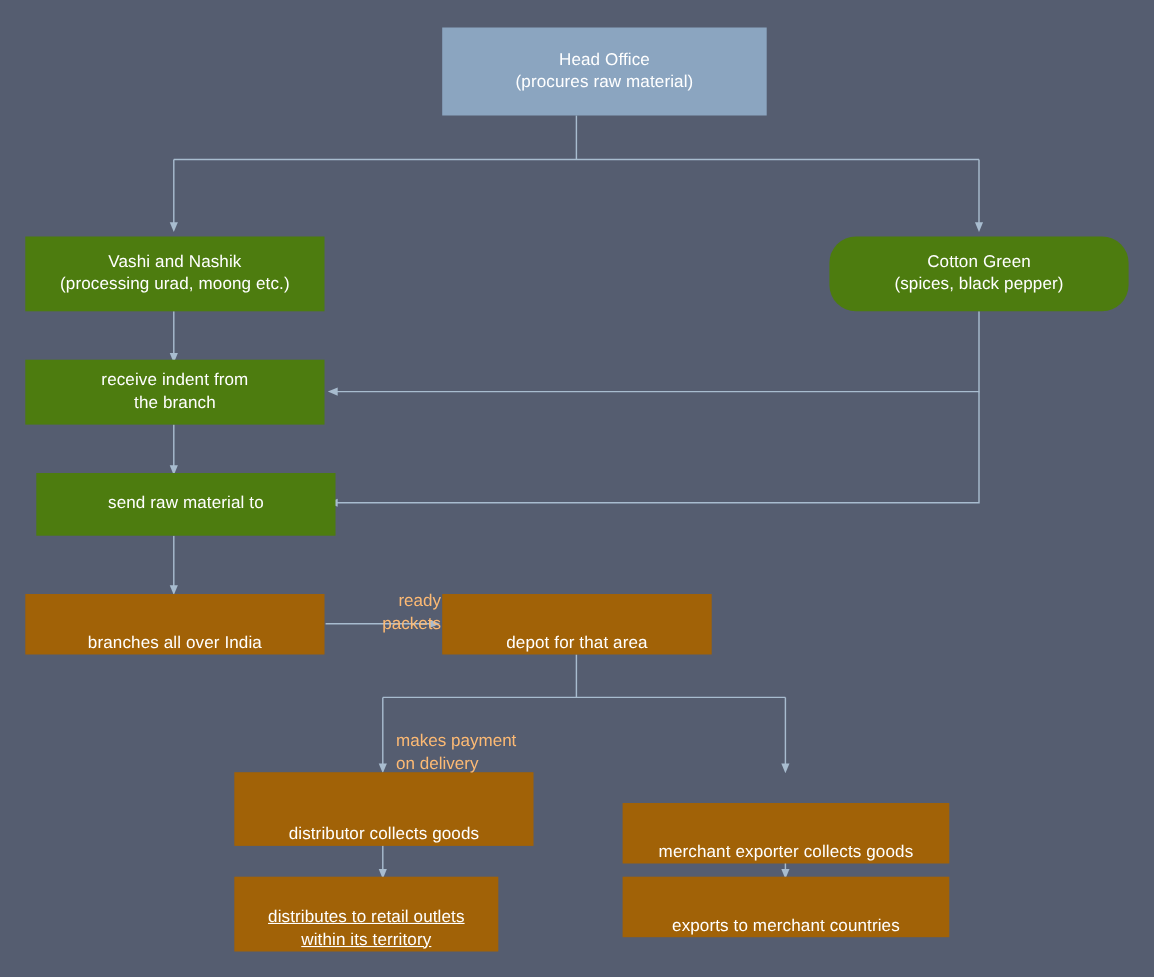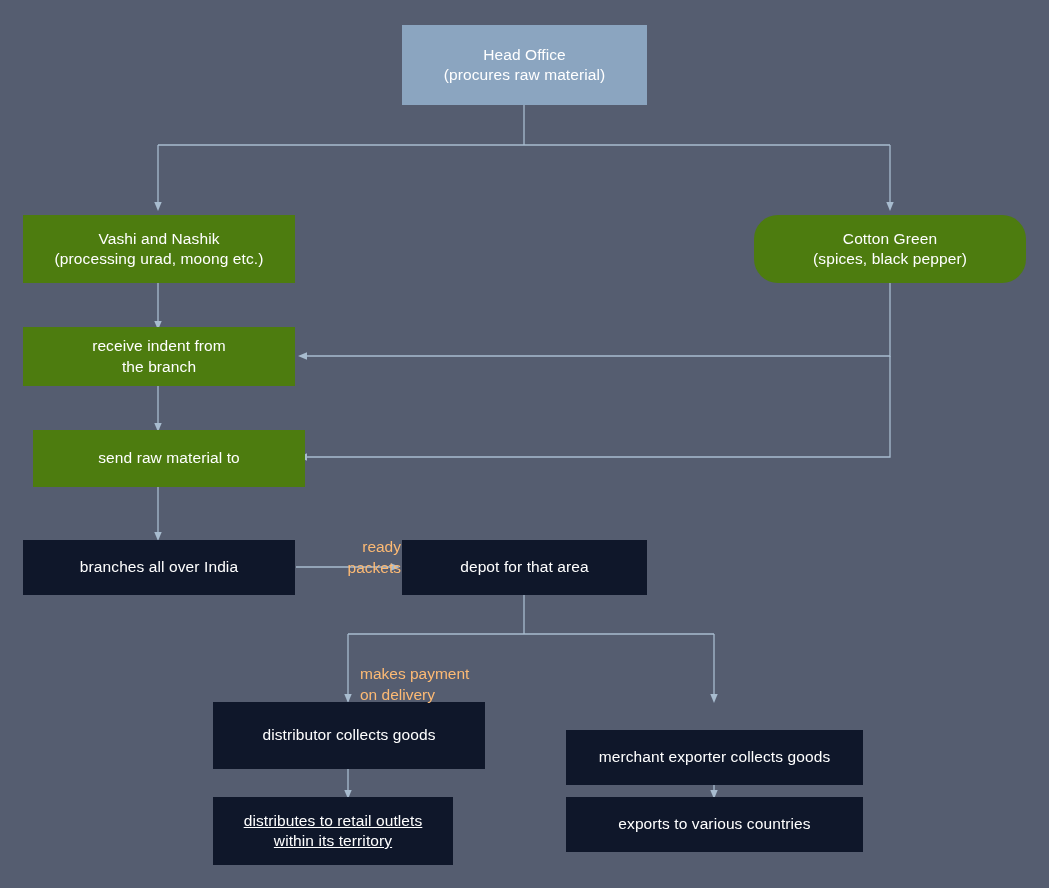--- a/index.html
+++ b/index.html
@@ -35,21 +35,21 @@
     text-align: center;
     color: #ffffff;
     font-size: 15.5px;
     line-height: 1.32;
     letter-spacing: 0.1px;
     white-space: pre-line;
     z-index: 2;
   }
   .node.blue   { background: #8ba5c0; }
   .node.purple { background: #4d7c0f; }
-  .node.teal   { background: #0f172a; }
+  .node.teal   { background: #a16207; align-items: flex-end; }
 
   .edge-label {
     position: absolute;
     color: #fdba74;
     font-size: 15.5px;
     line-height: 1.32;
     white-space: pre-line;
     z-index: 3;
   }
   .edge-label.right-align { text-align: right; }
@@ -93,21 +93,21 @@
       <path d="M 348 634 L 348 699" marker-end="url(#ah)"></path>
 
       <path d="M 714 634 L 714 699" marker-end="url(#ah)"></path>
 
       <path d="M 348 757 L 348 795" marker-end="url(#ah)"></path>
 
       <path d="M 714 757 L 714 795" marker-end="url(#ah)"></path>
     </g>
   </svg>
 
-  <div class="node blue" style="left:402px; top:25px; width:245px; height:80px;">
+  <div class="node blue" style="left:402px; top:25px; width:295px; height:80px;">
     <span>Head Office
 (procures raw material)</span>
   </div>
 
   <div class="node purple" style="left:23px; top:215px; width:272px; height:68px;">
     <span>Vashi and Nashik
 (processing urad, moong etc.)</span>
   </div>
 
   <div class="node purple" style="left:754px; top:215px; width:272px; height:68px;border-radius:24px;">
@@ -139,21 +139,21 @@
   <div class="node teal" style="left:566px; top:702px; width:297px; height:55px;margin-top:28px;">
     <span>merchant exporter collects goods</span>
   </div>
 
   <div class="node teal" style="left:213px; top:797px; width:240px; height:68px;text-decoration:underline;">
     <span>distributes to retail outlets
 within its territory</span>
   </div>
 
   <div class="node teal" style="left:566px; top:797px; width:297px; height:55px;">
-    <span>exports to various countries</span>
+    <span>exports to merchant countries</span>
   </div>
 
   <div class="edge-label right-align" style="left:262px; top:517px; width:139px;">
     <span>ready
 packets</span>
   </div>
 
   <div class="edge-label left-align" style="left:360px; top:644px; width:230px;">
     <span>makes payment
 on delivery</span>

